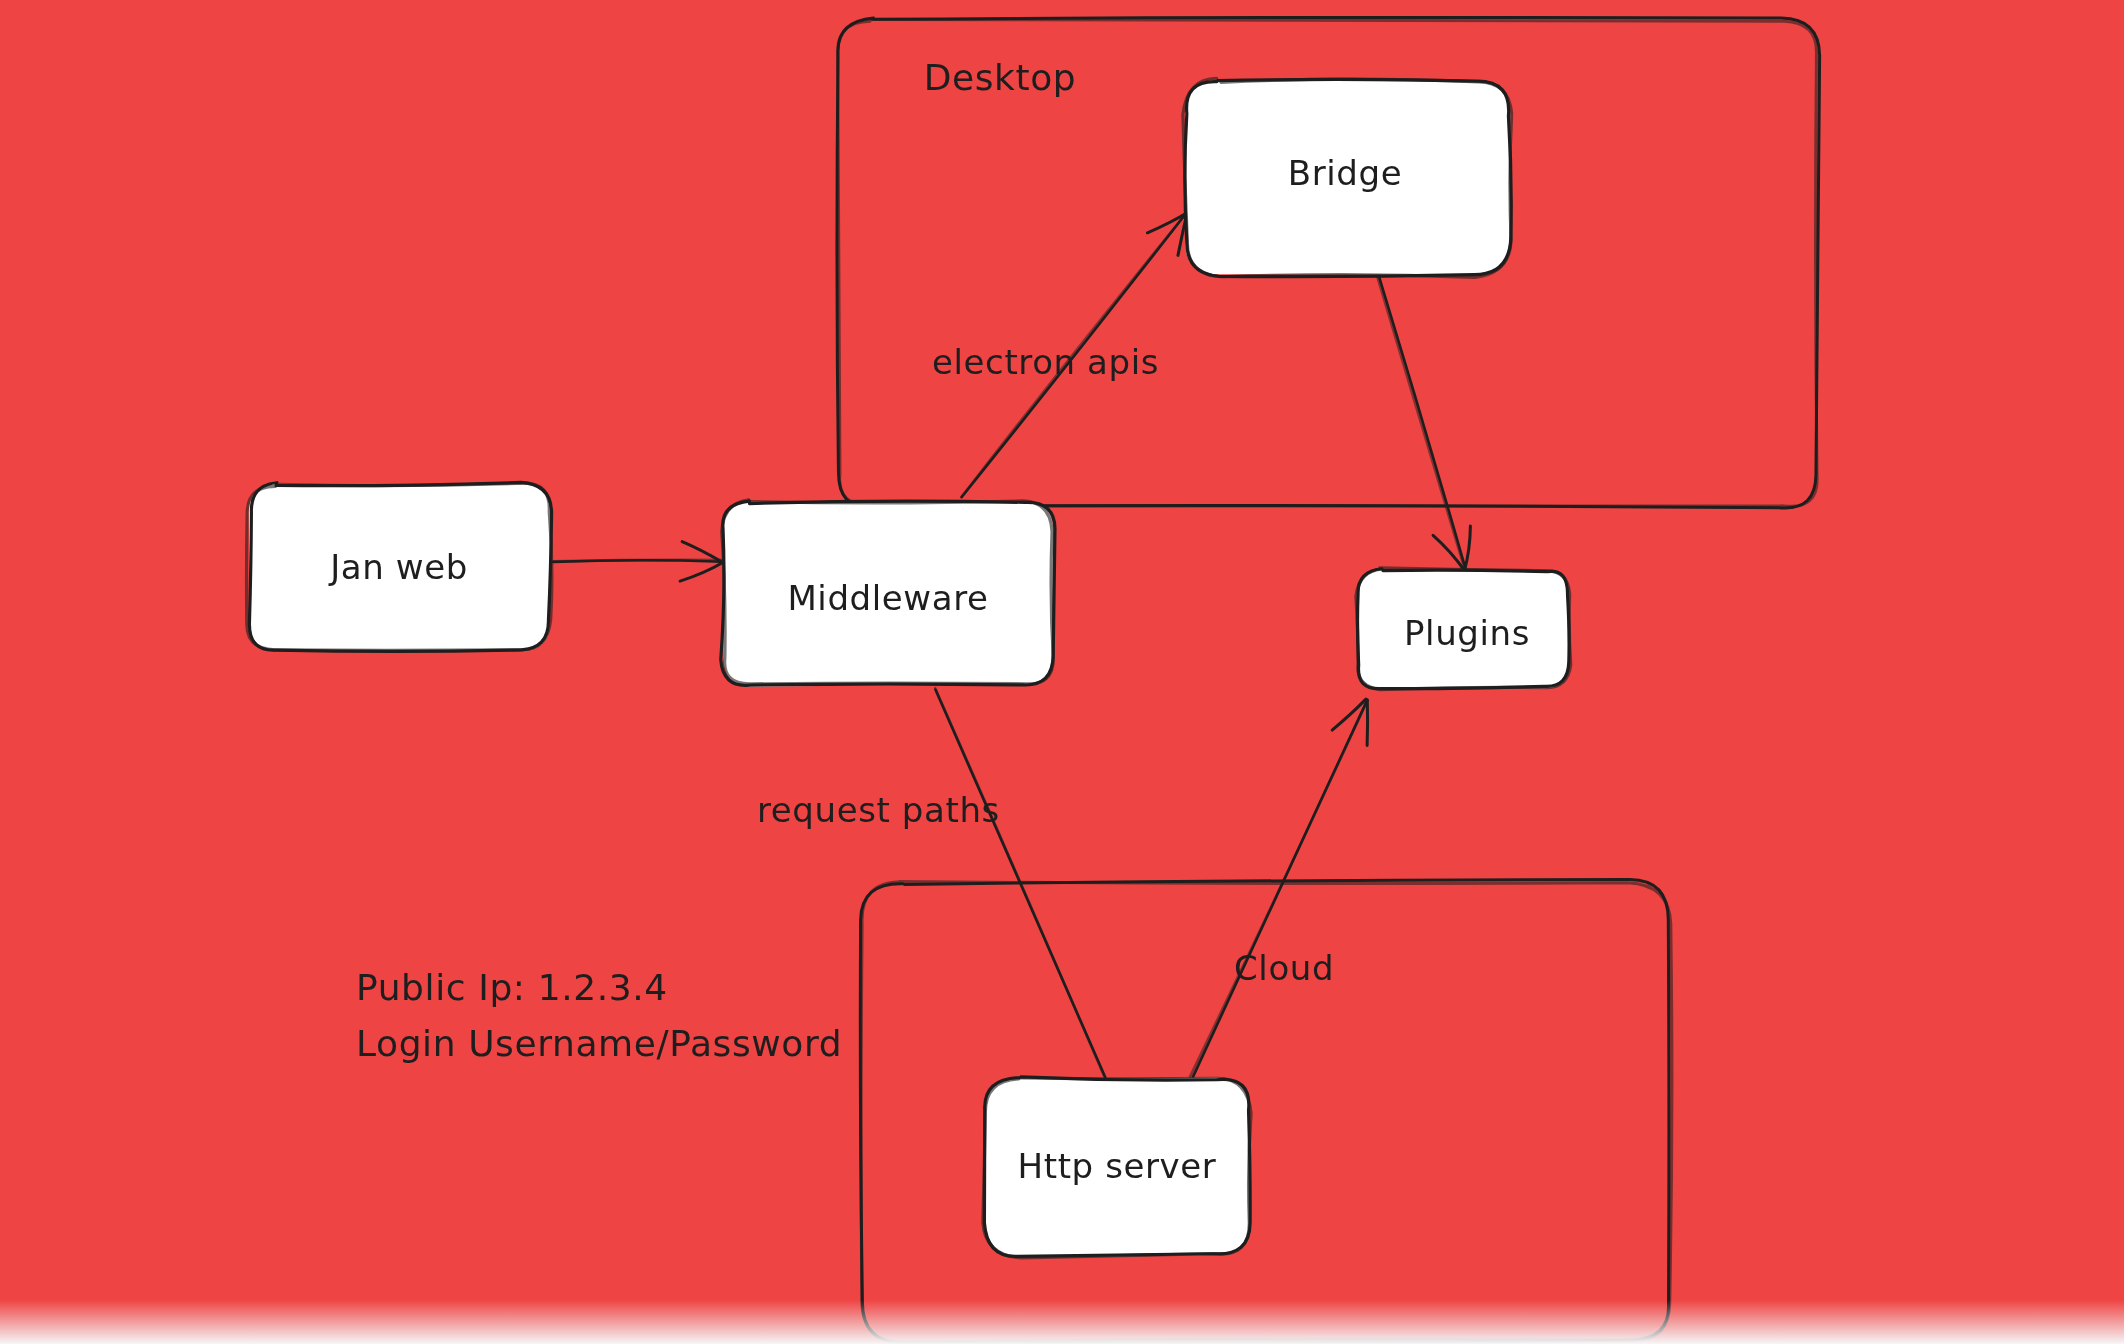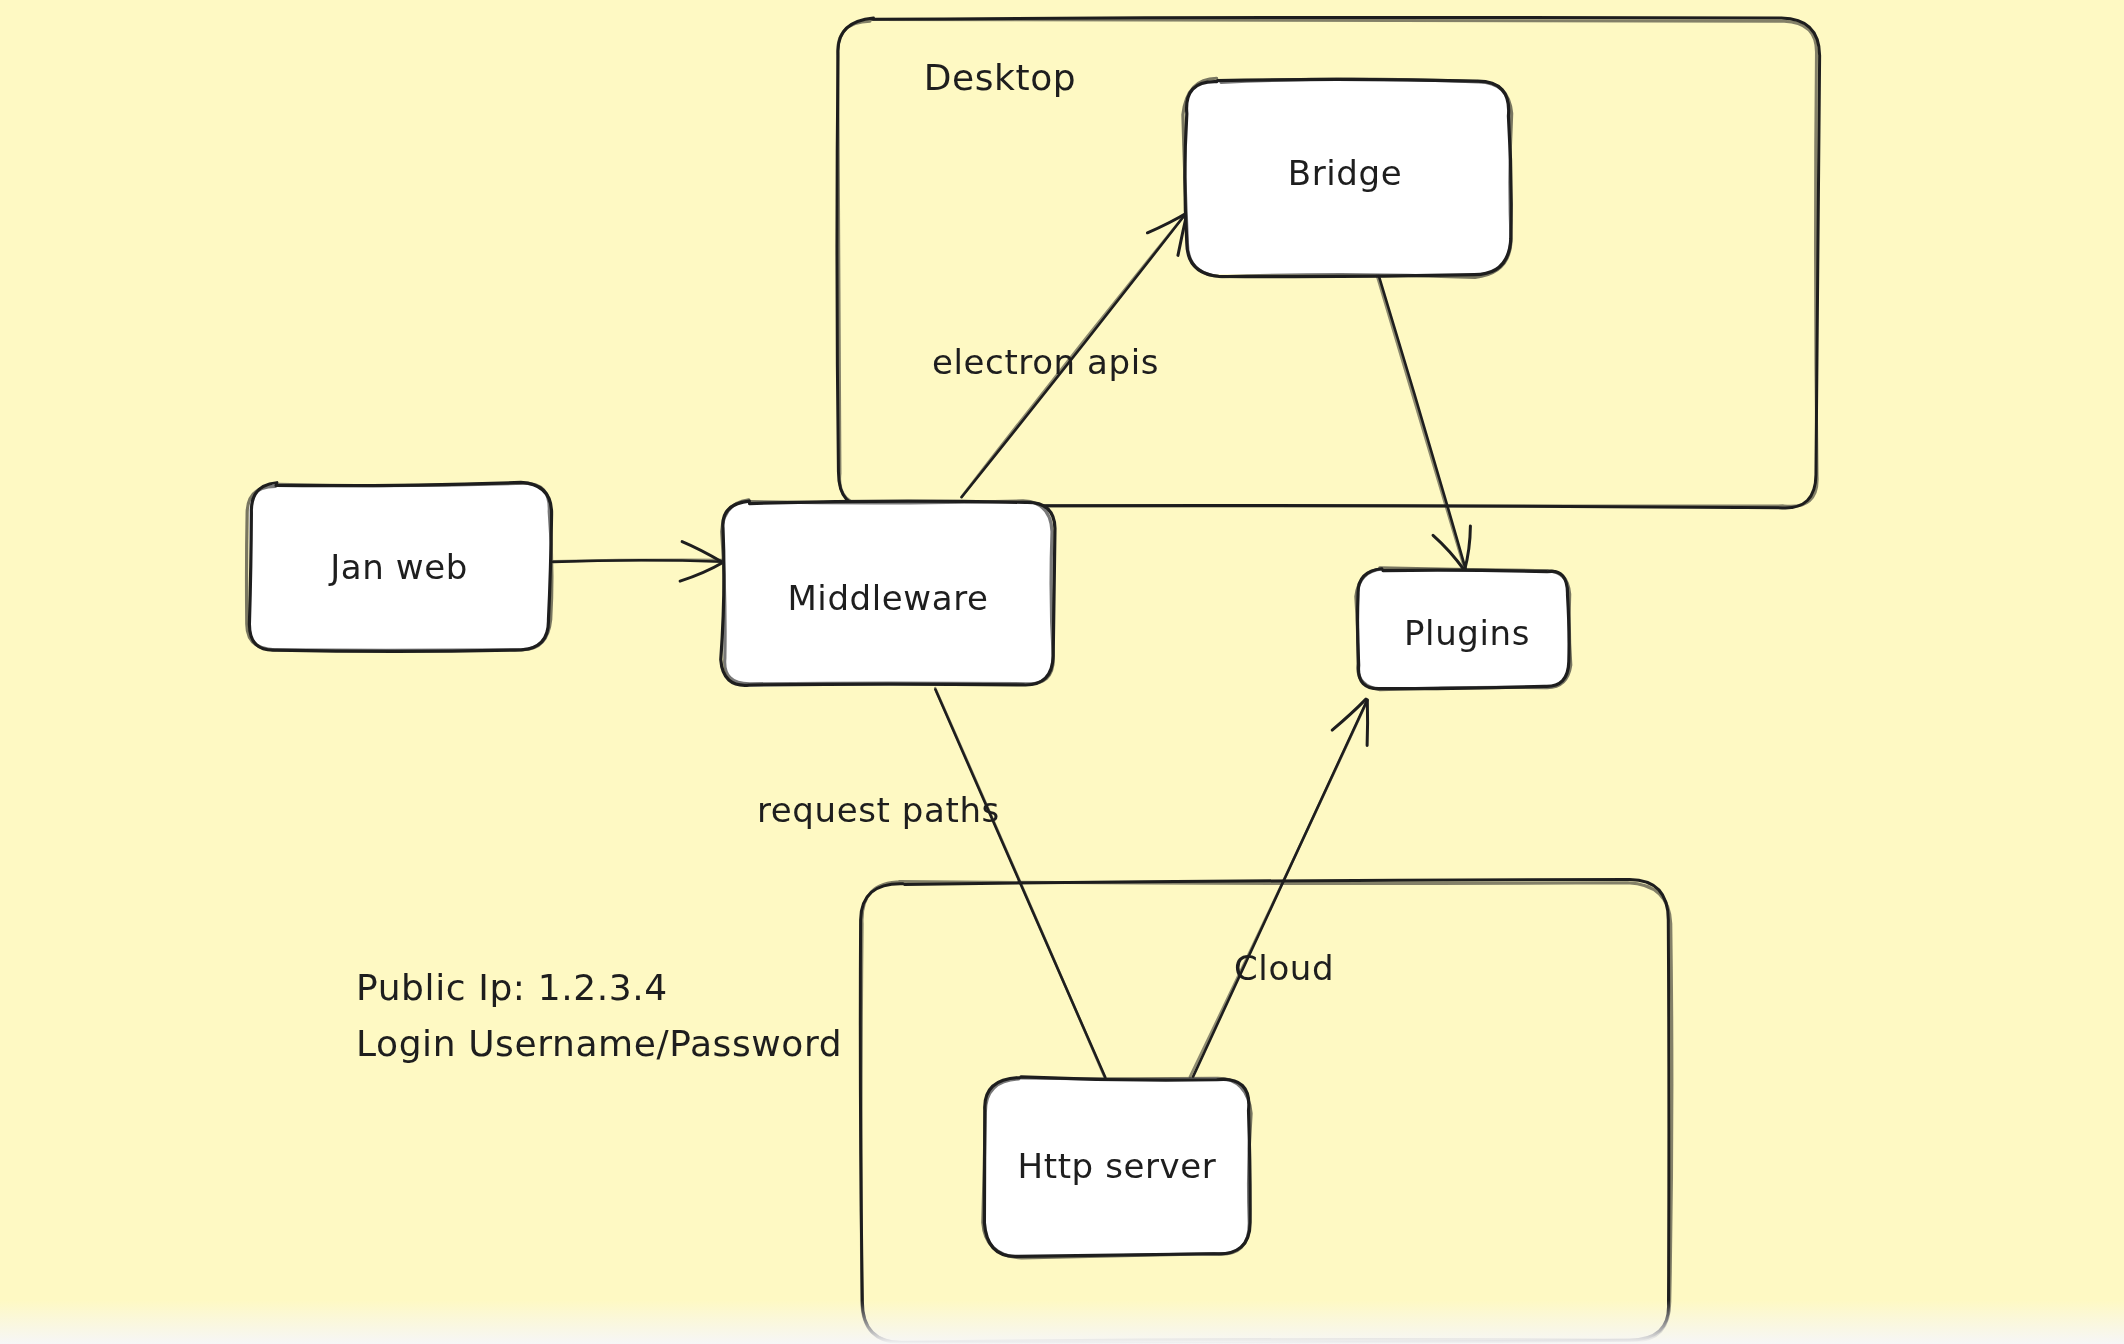--- a/index.html
+++ b/index.html
@@ -13,21 +13,21 @@
     height: 1344px;
     overflow: hidden;
     font-family: "DejaVu Sans", sans-serif;
     position: relative;
   }
   #canvas-root {
     position: absolute;
     inset: 0;
     width: 2124px;
     height: 1344px;
-    background: #fef9c3;
+    background: #ef4444;
   }
   #diagram-svg {
     display: block;
     width: 2124px;
     height: 1344px;
   }
   .sketch-stroke {
     fill: none;
     stroke: #1e1e1e;
     stroke-linecap: round;

